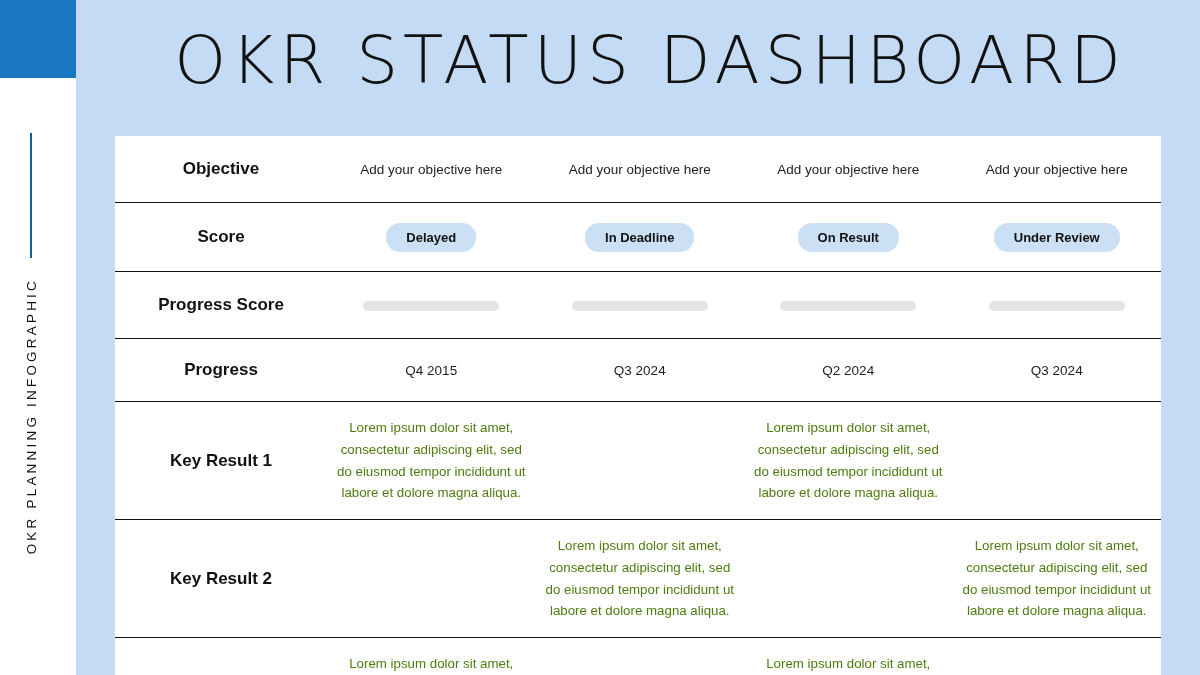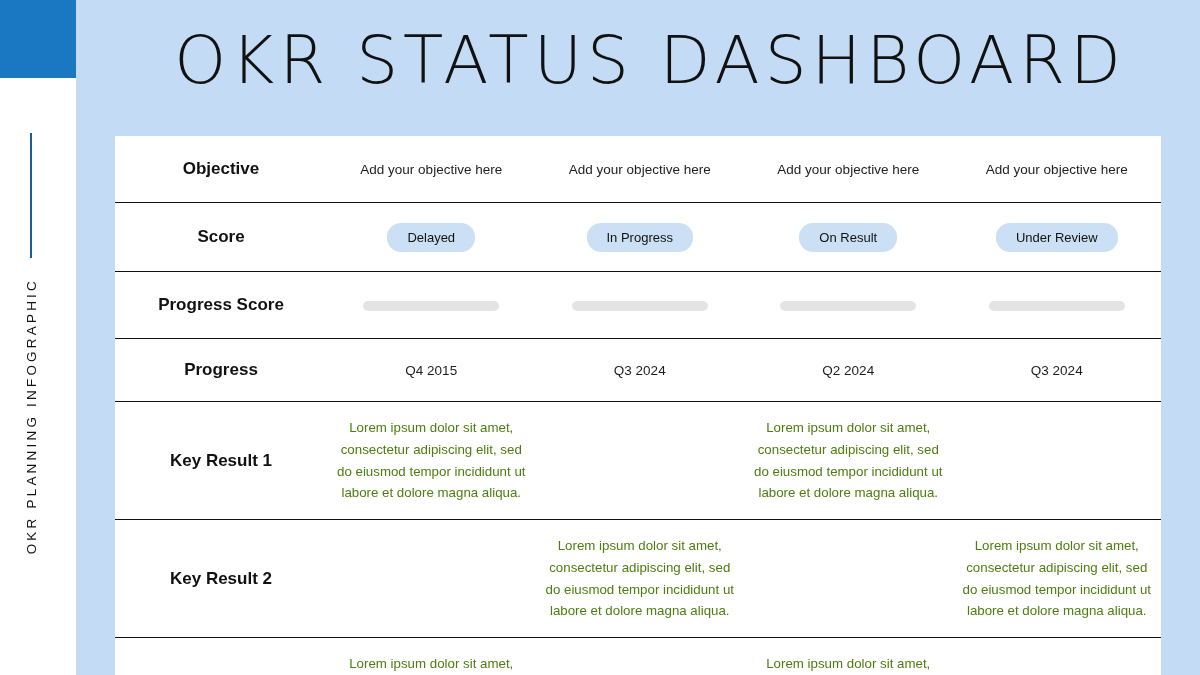--- a/index.html
+++ b/index.html
@@ -124,21 +124,21 @@
   .r-progress td { height: 50px; }
   .r-deadline td { height: 46px; }
   .r-kr td { height: 101px; }
   
   .pill {
     display: inline-block;
     background: #cbe0f5;
     border-radius: 14px;
     padding: 7px 20px;
     font-size: 13px;
-    font-weight: normal;
+    font-weight: bold;
     color: #111111;
     white-space: nowrap;
   }
   
   .bar-wrap {
     display: inline-block;
     width: 136px;
     height: 10px;
     background: #e4e4e4;
     border-radius: 6px;
@@ -184,21 +184,21 @@
         <td class="cell">Add your objective here</td>
         <td class="cell">Add your objective here</td>
       </tr>
 
       <tr class="r-status">
         <td class="rowlabel">Score</td>
         <td class="cell">
           <span class="pill">Delayed</span>
         </td>
         <td class="cell">
-          <span class="pill">In Progress</span>
+          <span class="pill">In Deadline</span>
         </td>
         <td class="cell">
           <span class="pill">On Result</span>
         </td>
         <td class="cell">
           <span class="pill">Under Review</span>
         </td>
       </tr>
 
       <tr class="r-progress">

